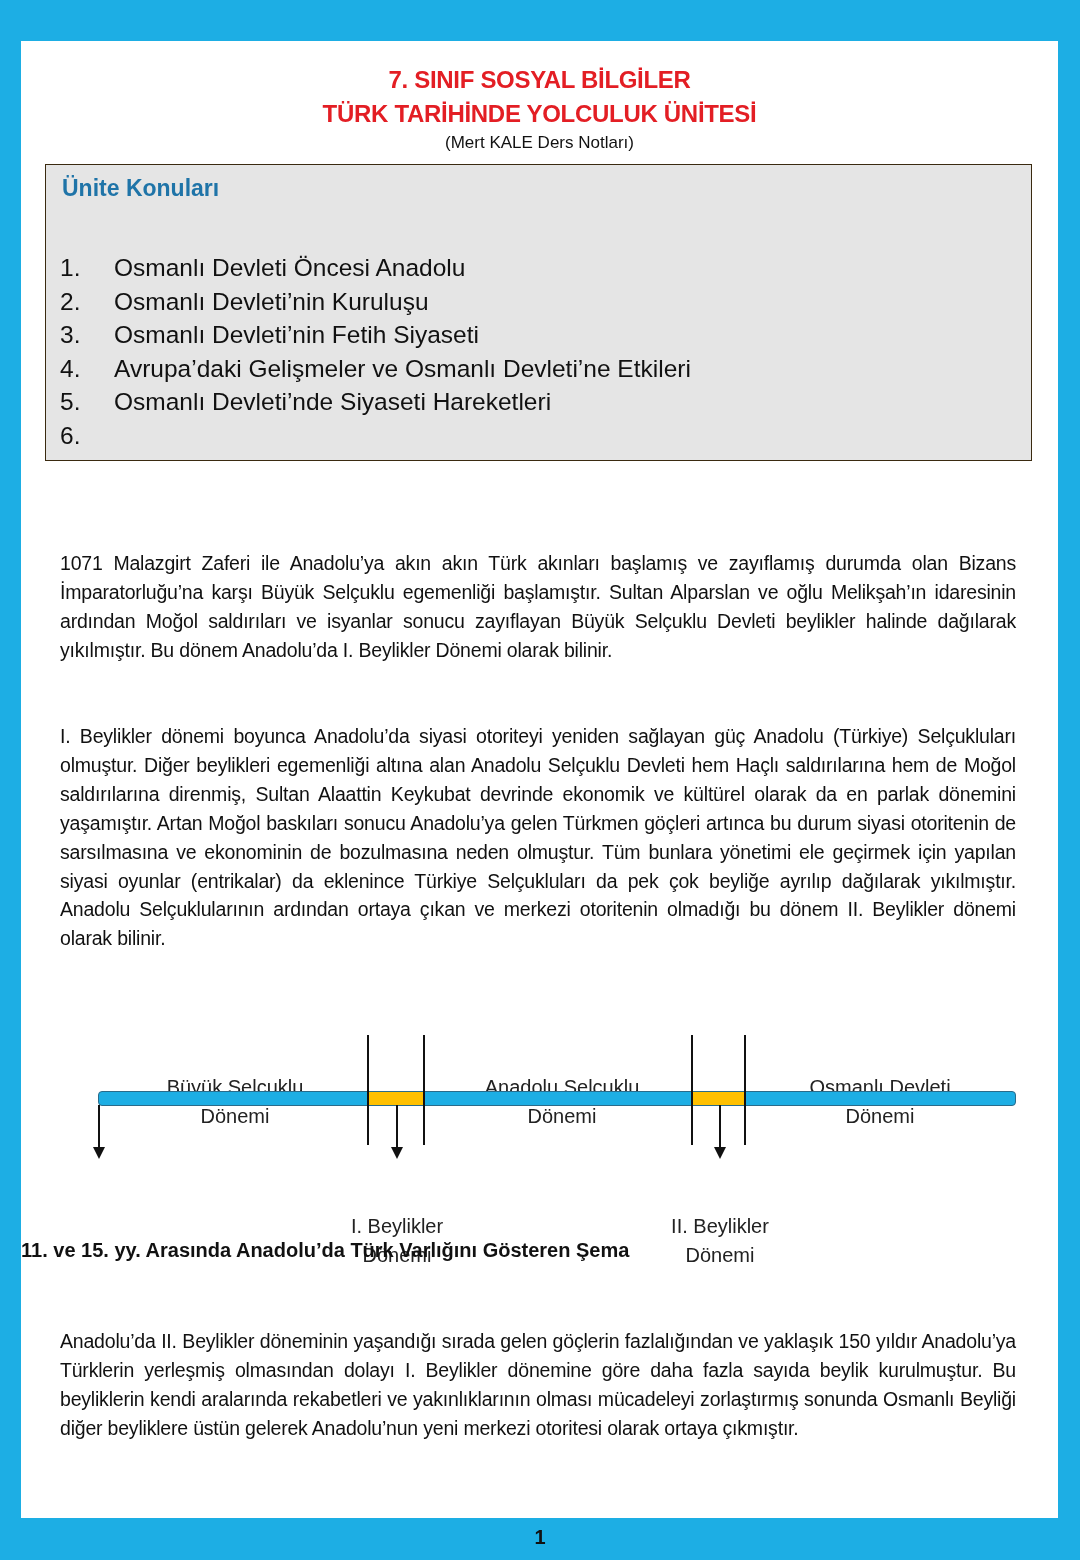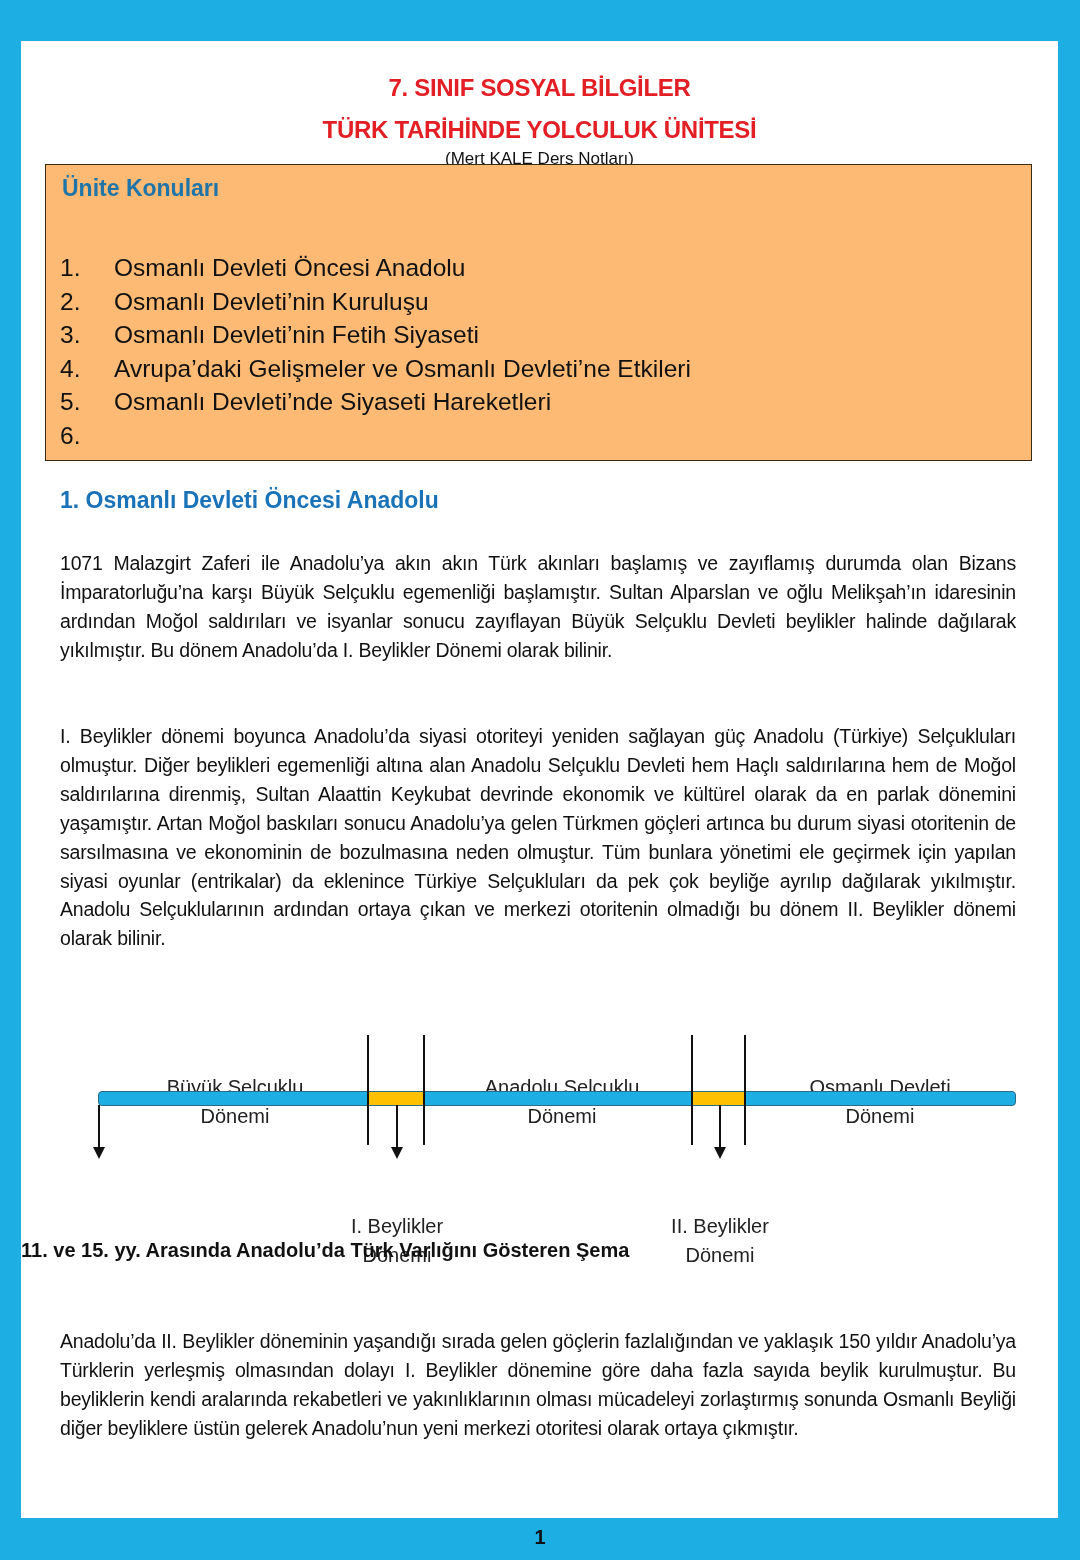--- a/index.html
+++ b/index.html
@@ -20,32 +20,31 @@
     position: absolute;
     left: 0; top: 22px; width: 100%;
     text-align: center;
   }
   .title-line {
     color: #e31e24;
     font-weight: bold;
     font-size: 24px;
     line-height: 34px;
     letter-spacing: -0.3px;
-    margin-top: 8px;
   }
   .subtitle {
     font-size: 17px;
     line-height: 24px;
     color: #111;
   }
   .topics-box {
     position: absolute;
     left: 24px; top: 123px;
     width: 987px; height: 297px;
-    background: #fdba74;
+    background: #e5e5e5;
     border: 1.5px solid #3a2a10;
   }
   .topics-heading {
     position: absolute;
     left: 16px; top: 10px;
     color: #1f74a8;
     font-weight: bold;
     font-size: 23px;
   }
   .topics-list {
@@ -173,21 +172,20 @@
       <li>
           <span class="num">5.</span>
           <span>Osmanlı Devleti’nde Siyaseti Hareketleri</span>
         </li>
       <li>
           <span class="num">6.</span>
         </li>
     </ol>
   </div>
 
-  <div class="section-heading">1. Osmanlı Devleti Öncesi Anadolu</div>
 
   <p class="para p1">1071 Malazgirt Zaferi ile Anadolu’ya akın akın Türk akınları başlamış ve zayıflamış durumda olan Bizans İmparatorluğu’na karşı Büyük Selçuklu egemenliği başlamıştır. Sultan Alparslan ve oğlu Melikşah’ın idaresinin ardından Moğol saldırıları ve isyanlar sonucu zayıflayan Büyük Selçuklu Devleti beylikler halinde dağılarak yıkılmıştır. Bu dönem Anadolu’da I. Beylikler Dönemi olarak bilinir.</p>
   <p class="para p2">I. Beylikler dönemi boyunca Anadolu’da siyasi otoriteyi yeniden sağlayan güç Anadolu (Türkiye) Selçukluları olmuştur. Diğer beylikleri egemenliği altına alan Anadolu Selçuklu Devleti hem Haçlı saldırılarına hem de Moğol saldırılarına direnmiş, Sultan Alaattin Keykubat devrinde ekonomik ve kültürel olarak da en parlak dönemini yaşamıştır. Artan Moğol baskıları sonucu Anadolu’ya gelen Türkmen göçleri artınca bu durum siyasi otoritenin de sarsılmasına ve ekonominin de bozulmasına neden olmuştur. Tüm bunlara yönetimi ele geçirmek için yapılan siyasi oyunlar (entrikalar) da eklenince Türkiye Selçukluları da pek çok beyliğe ayrılıp dağılarak yıkılmıştır. Anadolu Selçuklularının ardından ortaya çıkan ve merkezi otoritenin olmadığı bu dönem II. Beylikler dönemi olarak bilinir.</p>
 
   <div class="diagram">
 
     <div class="tl-label" style="left:114px; top:984px; width:200px;">
       <div>Büyük Selçuklu</div>
       <div>Dönemi</div>
     </div>

